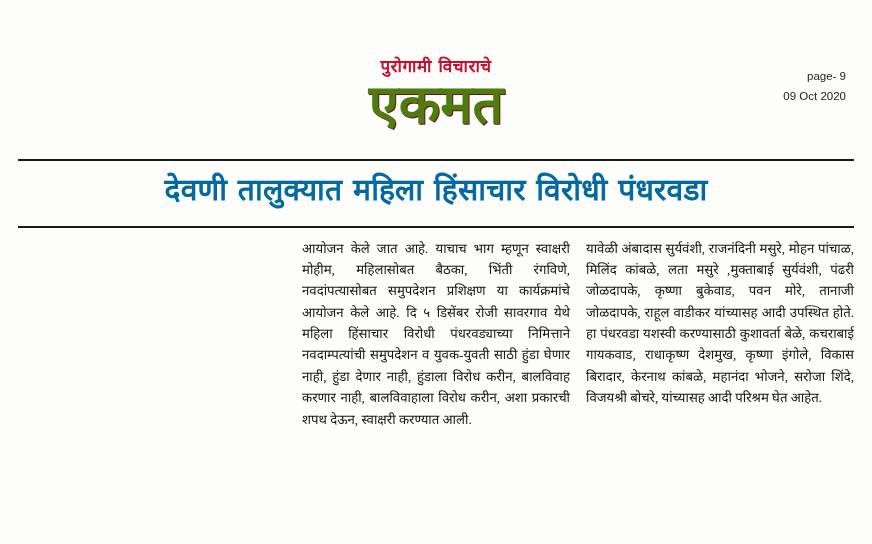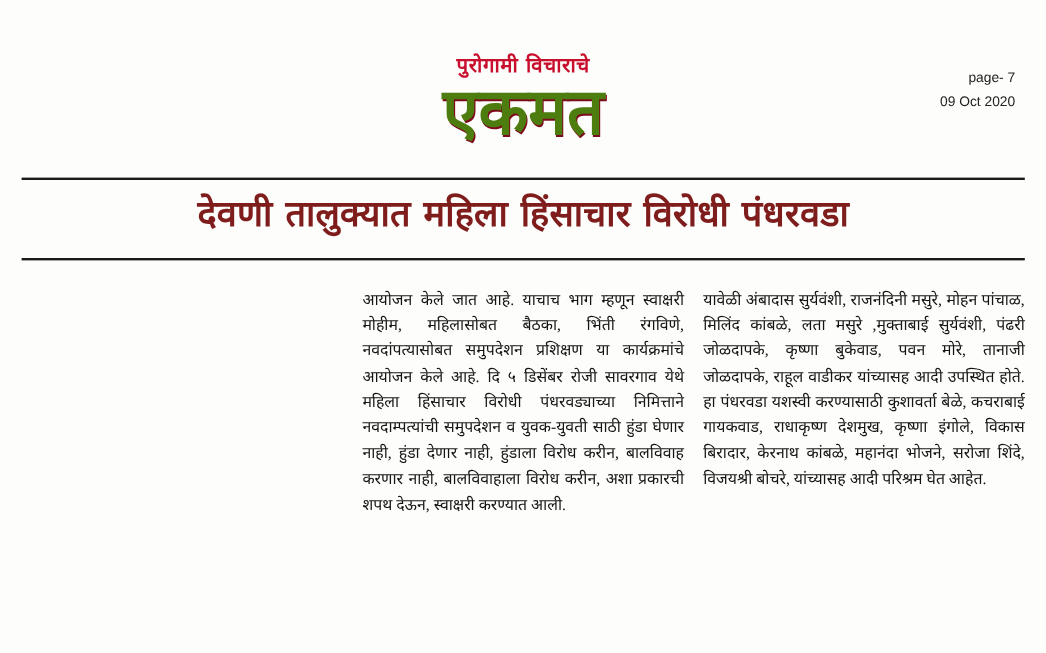--- a/index.html
+++ b/index.html
@@ -13,21 +13,21 @@
     font-family: "Liberation Serif", "DejaVu Serif", serif;
     color: #111111;
     overflow: hidden;
   }
   .page {
     position: relative;
     width: 872px;
     height: 544px;
     background: #fdfdfb;
     box-sizing: border-box;
-    padding: 4px 18px;
+    padding: 15px 18px;
   }
 
   
   .masthead {
     position: relative;
     height: 142px;
   }
   .masthead-center {
     position: absolute;
     left: 0;
@@ -71,21 +71,21 @@
   .rule-under-head {
     border-top: 2.5px solid #1a1a1a;
     margin: 8px 0 0 0;
   }
 
   
   .headline {
     font-family: "DejaVu Sans", sans-serif;
     font-size: 30px;
     font-weight: bold;
-    color: #7f1d1d;
+    color: #0369a1;
     text-align: center;
     letter-spacing: 0.2px;
     padding: 12px 0 10px 0;
     line-height: 1.15;
   }
 
   
   .columns {
     display: flex;
     gap: 16px;
@@ -101,39 +101,39 @@
     color: #141414;
   }
   .byline {
     font-family: "DejaVu Sans", sans-serif;
     font-weight: bold;
     font-size: 13.5px;
     color: #111;
     margin-bottom: 4px;
   }
   .para {
-    margin: 12px 0 4px 0;
+    margin: 0 0 4px 0;
     text-indent: 22px;
   }
   .para.noindent {
     text-indent: 0;
   }
 </style>
 </head>
 <body>
 
 <div class="page">
 
   <div class="masthead">
     <div class="masthead-center">
       <div class="tagline">पुरोगामी विचाराचे</div>
       <div class="logo">एकमत</div>
     </div>
     <div class="meta">
-      <div>page- 7</div>
+      <div>page- 9</div>
       <div>09 Oct 2020</div>
     </div>
   </div>
 
   <div class="rule-top"></div>
 
   <div class="headline">देवणी तालुक्यात महिला हिंसाचार विरोधी पंधरवडा</div>
 
   <div class="rule-under-head"></div>
 

